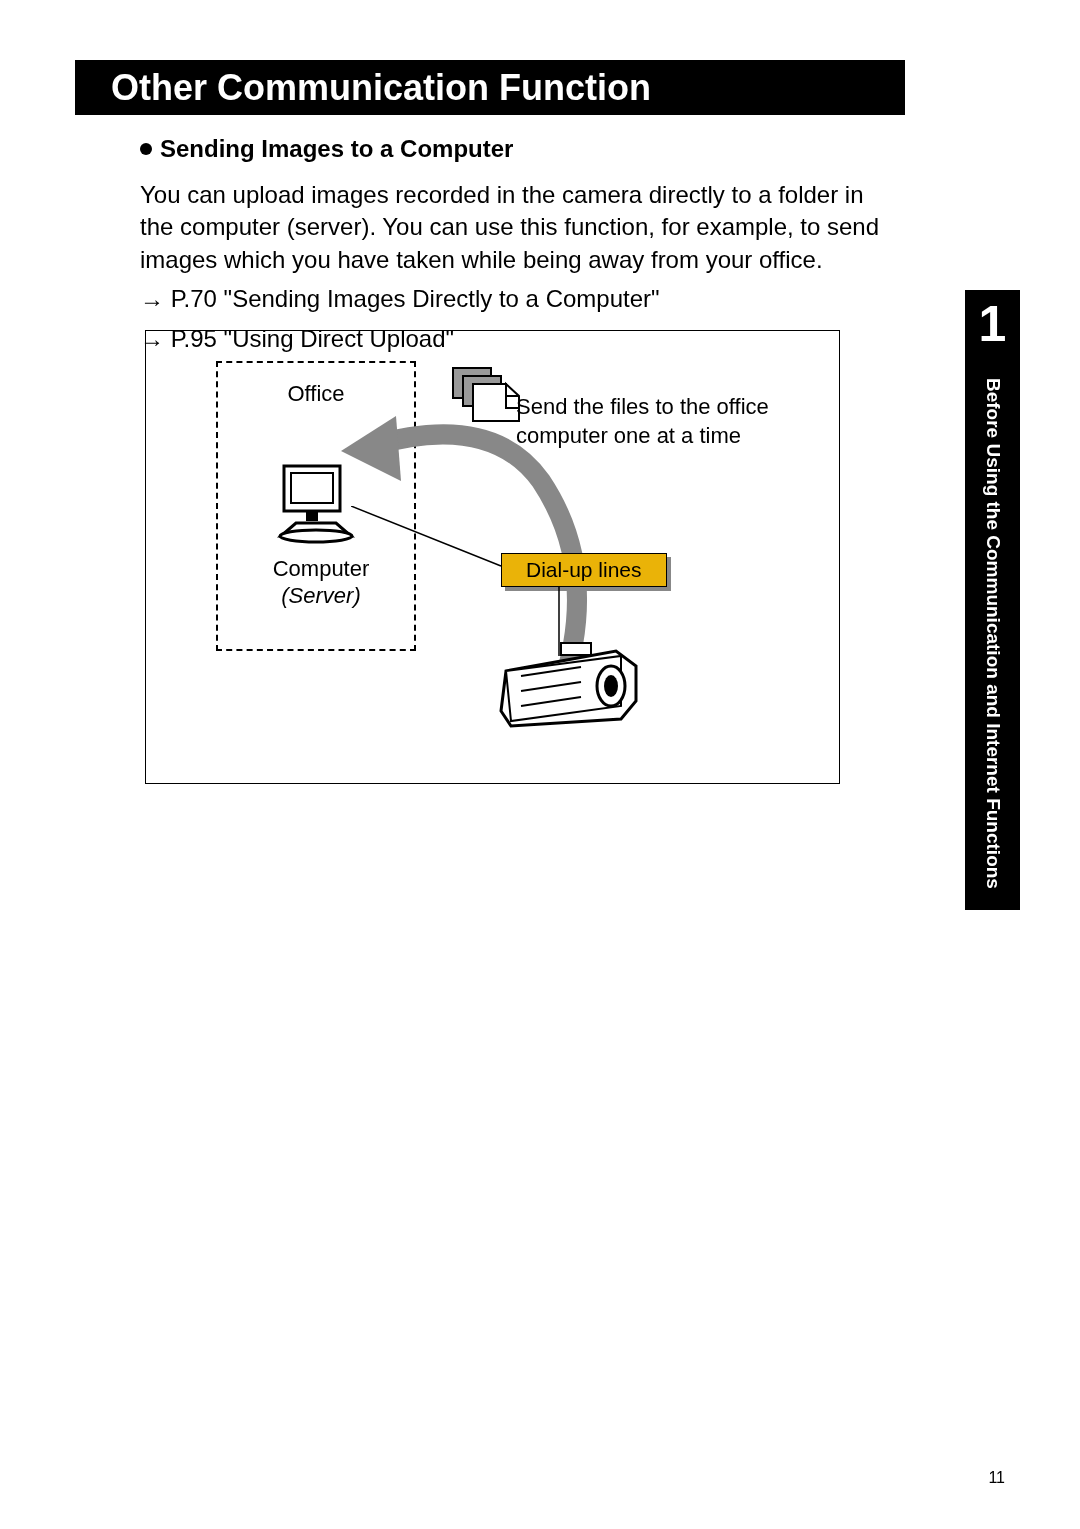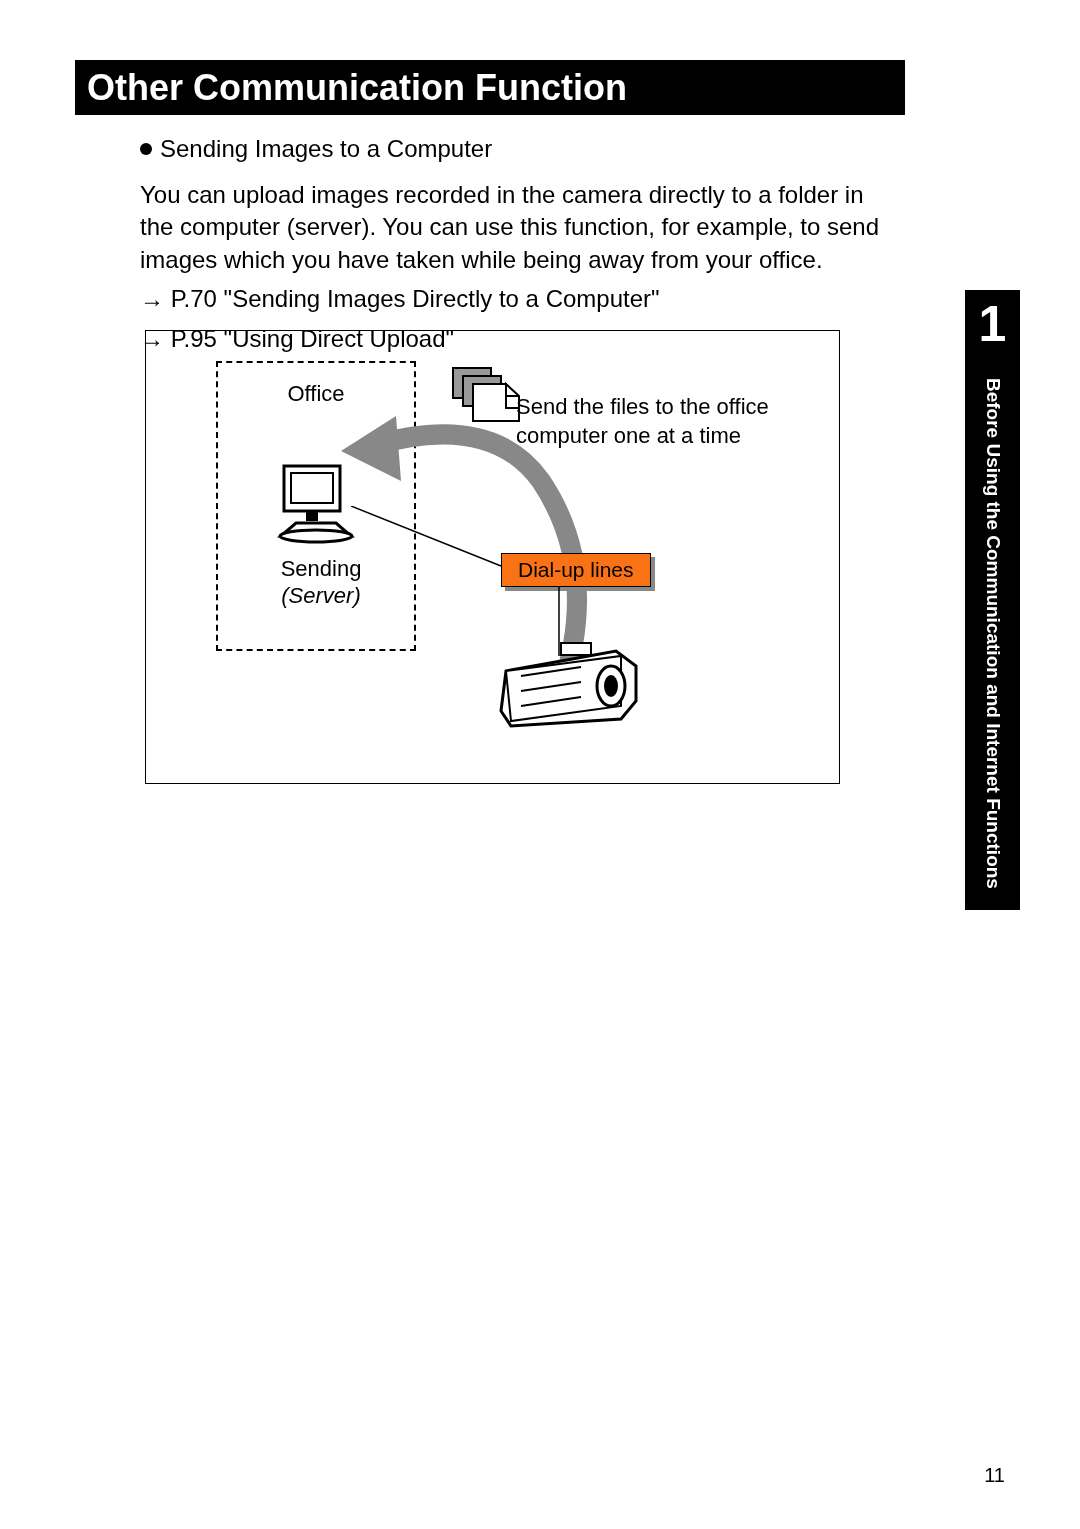--- a/index.html
+++ b/index.html
@@ -1,43 +1,43 @@
 <!DOCTYPE html>
 <html><head>
 <meta charset="utf-8">
 <style>
   * { box-sizing: border-box; margin: 0; padding: 0; }
   html, body { width: 1080px; height: 1529px; background: #ffffff; font-family: Arial, Helvetica, sans-serif; color: #000; }
   .page { position: relative; width: 1080px; height: 1529px; }
-  .header-bar { position: absolute; left: 75px; top: 60px; width: 830px; height: 55px; background: #000; display: flex; align-items: center; padding-left: 12px; }
+  .header-bar { position: absolute; left: 75px; top: 60px; width: 830px; height: 55px; background: #000; display: flex; align-items: center; padding-left: 36px; }
   .header-bar h1 { color: #fff; font-size: 36px; font-weight: bold; }
   .content { position: absolute; left: 140px; top: 135px; width: 760px; }
   .bullet-line { display: flex; align-items: center; gap: 8px; }
   .bullet-dot { width: 12px; height: 12px; background: #000; border-radius: 50%; flex: 0 0 auto; }
-  .bullet-title { font-size: 24px; font-weight: normal; }
+  .bullet-title { font-size: 24px; font-weight: bold; }
   .body-text { font-size: 24px; line-height: 1.35; margin-top: 16px; }
   .ref { font-size: 24px; line-height: 1.4; margin-top: 6px; }
   .ref .arrow { display: inline-block; }
   .diagram { position: absolute; left: 145px; top: 330px; width: 695px; height: 454px; border: 1px solid #000; }
   .office-box { position: absolute; left: 70px; top: 30px; width: 200px; height: 290px; border: 2px dashed #000; }
   .label { font-size: 22px; position: absolute; text-align: center; }
   .office-label { left: 115px; top: 50px; width: 110px; }
   .computer-label { left: 105px; top: 225px; width: 140px; }
   .server-label { left: 105px; top: 252px; width: 140px; font-style: italic; }
-  .dial-label { position: absolute; left: 355px; top: 222px; border: 1.5px solid #000; background: #f97316; padding: 4px 16px; font-size: 21px; box-shadow: 4px 4px 0 #888; }
+  .dial-label { position: absolute; left: 355px; top: 222px; border: 1.5px solid #000; background: #eab308; padding: 4px 24px; font-size: 21px; box-shadow: 4px 4px 0 #888; }
   .caption { position: absolute; left: 370px; top: 62px; width: 280px; font-size: 22px; line-height: 1.3; }
   .monitor { position: absolute; left: 130px; top: 130px; width: 80px; height: 90px; }
   .files-icon { position: absolute; left: 305px; top: 35px; width: 70px; height: 60px; }
   .camera-icon { position: absolute; left: 350px; top: 310px; width: 150px; height: 90px; }
   .arrow-curve { position: absolute; left: 155px; top: 60px; width: 320px; height: 330px; pointer-events: none; }
   .line-conn { position: absolute; stroke: #000; stroke-width: 1.5; }
   .side-tab { position: absolute; right: 60px; top: 290px; width: 55px; height: 620px; background: #000; }
   .side-tab .num { position: absolute; top: 5px; left: 0; width: 55px; text-align: center; color: #fff; font-size: 50px; font-weight: bold; }
   .side-tab .vtext { position: absolute; top: 88px; left: 0; width: 55px; height: 520px; color: #fff; font-size: 19px; font-weight: bold; writing-mode: vertical-rl; text-orientation: mixed; display: flex; align-items: center; justify-content: flex-start; }
-  .page-num { position: absolute; right: 75px; bottom: 42px; font-size: 20px; }
+  .page-num { position: absolute; right: 75px; bottom: 42px; font-size: 16px; }
 </style>
 </head>
 <body>
 
 <div class="page">
 
   <div class="header-bar">
     <h1>Other Communication Function</h1>
   </div>
 
@@ -54,21 +54,21 @@
     <p class="ref">
       <span class="arrow">→</span>
       <span>P.95 "Using Direct Upload"</span>
     </p>
   </div>
 
   <div class="diagram">
 
     <div class="office-box"></div>
     <div class="label office-label">Office</div>
-    <div class="label computer-label">Sending</div>
+    <div class="label computer-label">Computer</div>
     <div class="label server-label">(Server)</div>
 
     <svg class="monitor" viewBox="0 0 80 90">
       <rect x="8" y="5" width="56" height="45" fill="#fff" stroke="#000" stroke-width="3"></rect>
       <rect x="15" y="12" width="42" height="30" fill="#fff" stroke="#000" stroke-width="2"></rect>
       <rect x="30" y="50" width="12" height="10" fill="#000"></rect>
       <path d="M5 75 L20 62 L60 62 L75 75 Z" fill="#fff" stroke="#000" stroke-width="3"></path>
       <ellipse cx="40" cy="75" rx="36" ry="6" fill="#fff" stroke="#000" stroke-width="3"></ellipse>
     </svg>
 

